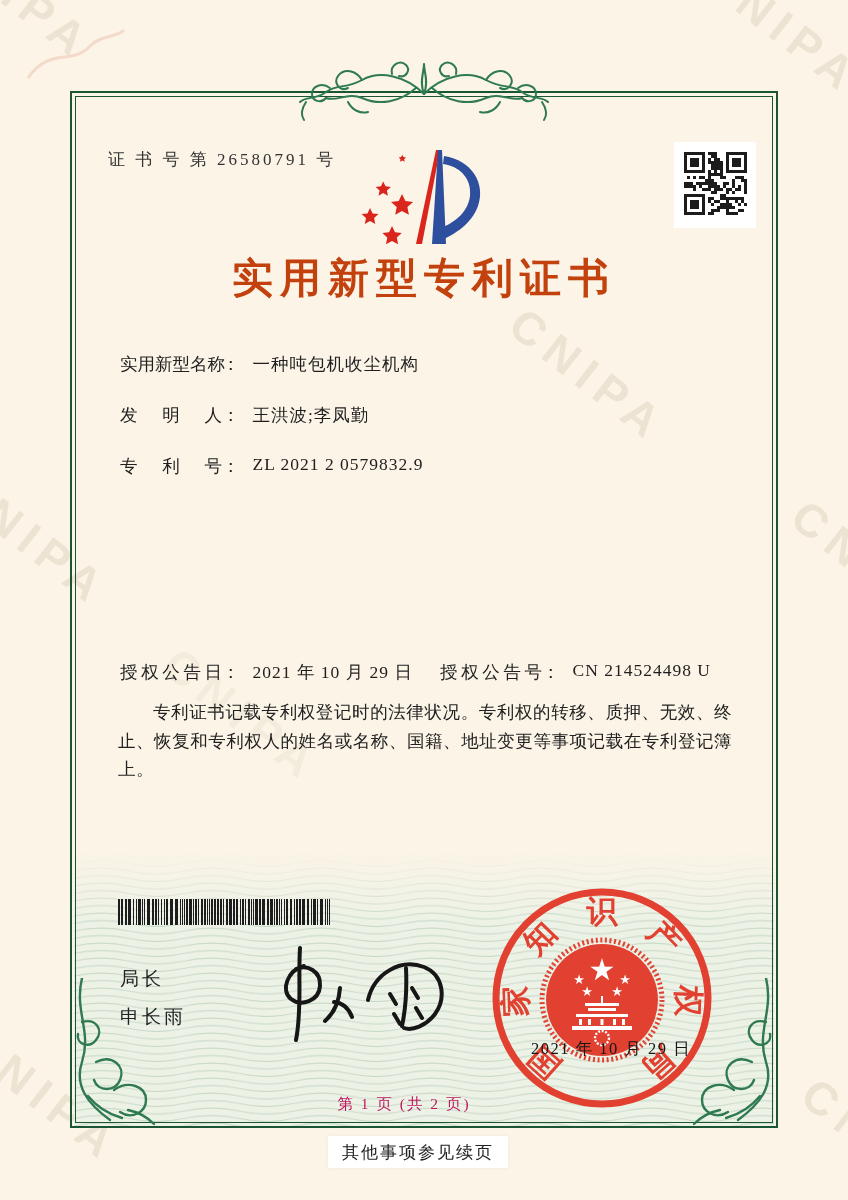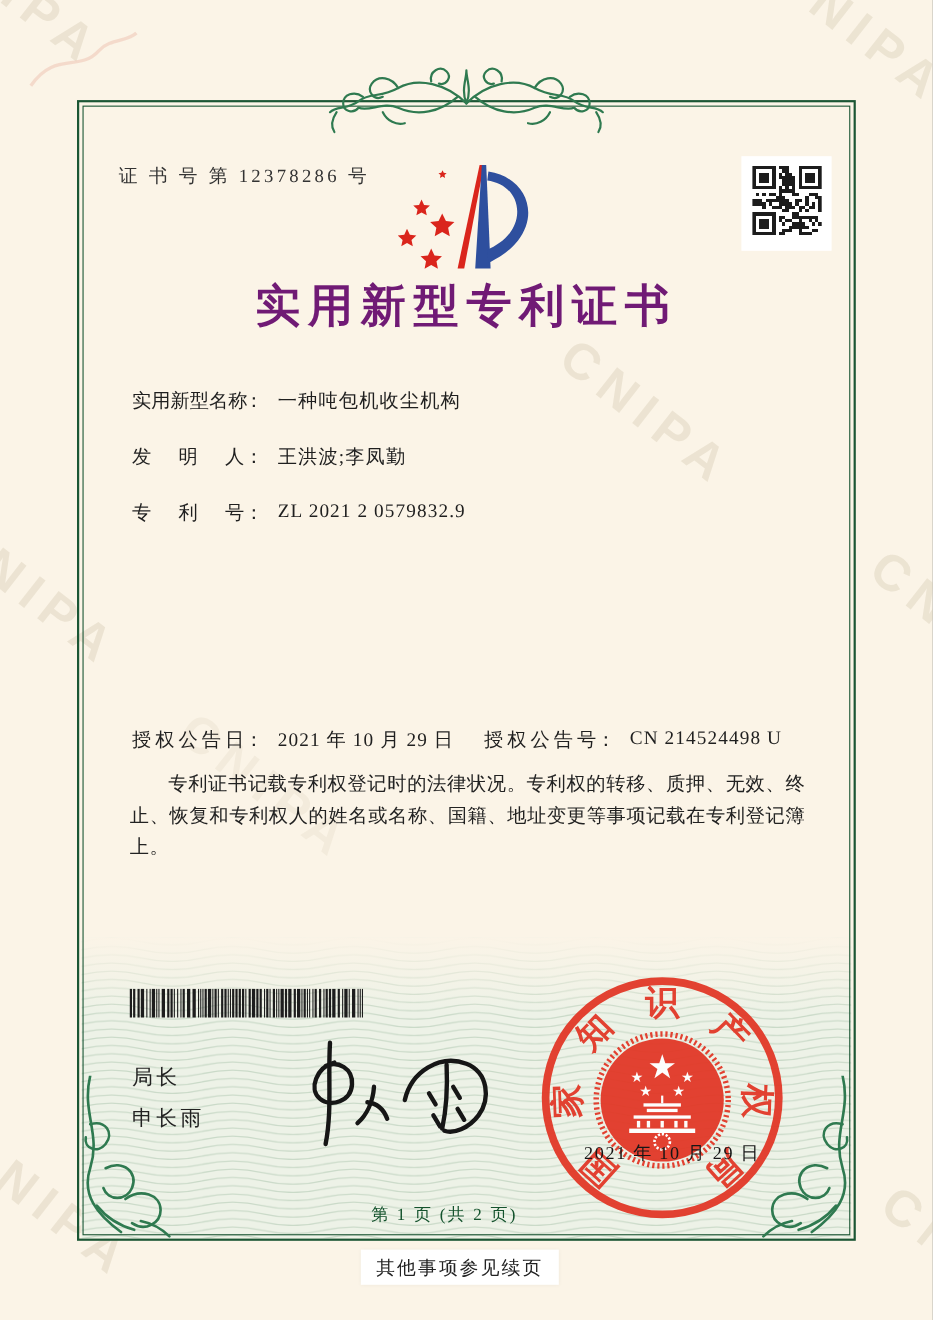--- a/index.html
+++ b/index.html
@@ -27,21 +27,21 @@
   .frame .inner{position:absolute;inset:3px;border:1px solid var(--border_green)}
 
   .ornament{position:absolute;z-index:4}
 
   
   .certno{position:absolute;left:108px;top:148px;font-size:17px;letter-spacing:3px;color:#333;z-index:5}
   .logo{position:absolute;left:356px;top:136px;z-index:5}
   .qr-wrap{position:absolute;left:674px;top:142px;width:82px;height:86px;background:#fff;z-index:5;
       display:flex;align-items:center;justify-content:center}
   .title{position:absolute;left:70px;top:251px;width:708px;text-align:center;font-size:41px;font-weight:bold;
-      letter-spacing:7px;color:#701a75;z-index:5}
+      letter-spacing:7px;color:#c2410c;z-index:5}
 
   
   .frow{position:absolute;left:120px;z-index:5;font-size:17.5px;color:var(--text_dark);white-space:nowrap}
   .flabel{display:inline-block;width:102px;text-align:justify;text-align-last:justify;vertical-align:top}
   .colon{display:inline-block;vertical-align:top}
   .fvalue{display:inline-block;margin-left:13px;letter-spacing:1px;vertical-align:top}
   .pair2{position:absolute;left:320px;top:0;white-space:nowrap}
 
   
   .bodytext{position:absolute;left:118px;top:698px;width:614px;z-index:5;font-size:17.5px;line-height:28.5px;
@@ -61,21 +61,21 @@
 
   
   .seal{position:absolute;left:482px;top:878px;width:240px;height:240px;z-index:5;opacity:.94}
   .seal-chars{position:absolute;inset:0}
   .seal-chars span{position:absolute;left:50%;top:50%;font-size:31px;font-weight:bold;color:var(--seal_red);
       font-family:"Liberation Serif","DejaVu Serif",serif}
   .seal-date{position:absolute;left:531px;top:1038px;font-size:16.5px;letter-spacing:1.5px;color:#161616;z-index:7}
 
   
   .pagenum{position:absolute;left:50px;top:1094px;width:708px;text-align:center;font-size:15.5px;
-      letter-spacing:2px;color:#14532d;z-index:5}
+      letter-spacing:2px;color:#be185d;z-index:5}
   .note{position:absolute;left:328px;top:1136px;width:180px;height:32px;background:#fff;z-index:5;
       display:flex;align-items:center;justify-content:center;font-size:17px;letter-spacing:2px;color:#222;
       box-shadow:0 0 4px rgba(0,0,0,.05)}
 </style>
 </head>
 <body>
 
 <div class="page">
 
   <div class="wm" style="left:-78px;top:-34px">CNIPA</div>
@@ -145,21 +145,21 @@
     <g transform="translate(110,0) scale(-1,1)" fill="none" style="stroke:var(--ornament_green)" stroke-width="2.4" stroke-linecap="round">
       <path d="M8,0 C0,34 18,52 8,84 C0,108 14,126 36,142"></path>
       <path d="M8,44 c14,-4 22,8 14,18 c-7,9 -20,4 -18,-6"></path>
       <path d="M22,84 c16,-8 30,4 24,18 c-5,12 -22,12 -26,0"></path>
       <path d="M40,112 c14,-10 32,-4 32,10 c0,12 -14,20 -26,12"></path>
       <path d="M14,118 c8,10 20,18 34,22"></path>
       <path d="M54,132 c10,2 20,8 26,14"></path>
     </g>
   </svg>
 
-  <div class="certno">证 书 号 第 12378286 号</div>
+  <div class="certno">证 书 号 第 26580791 号</div>
 
   <svg class="logo" width="136" height="116" viewBox="0 0 136 116">
     <g style="fill:var(--logo_red)">
       <path d="M47,28 l2.2,4.6 5,.6 -3.7,3.4 1,4.9 -4.5,-2.5 -4.4,2.5 1,-4.9 -3.7,-3.4 5,-.6 z" transform="scale(.52) translate(42,8)"></path>
       <path d="M28,46 l2.6,5.4 5.9,.7 -4.4,4 1.2,5.8 -5.3,-2.9 -5.2,2.9 1.2,-5.8 -4.4,-4 5.9,-.7 z" transform="translate(2,4) scale(.9)"></path>
       <path d="M44,56 l3.4,7 7.7,.9 -5.7,5.2 1.5,7.6 -6.9,-3.8 -6.8,3.8 1.5,-7.6 -5.7,-5.2 7.7,-.9 z" transform="translate(2,2)"></path>
       <path d="M14,72 l2.6,5.4 5.9,.7 -4.4,4 1.2,5.8 -5.3,-2.9 -5.2,2.9 1.2,-5.8 -4.4,-4 5.9,-.7 z"></path>
       <path d="M36,90 l3,6.2 6.8,.8 -5,4.6 1.3,6.7 -6.1,-3.4 -6,3.4 1.3,-6.7 -5,-4.6 6.8,-.8 z"></path>
       <polygon points="80,14 84,14 66,108 60,108"></polygon>
     </g>

